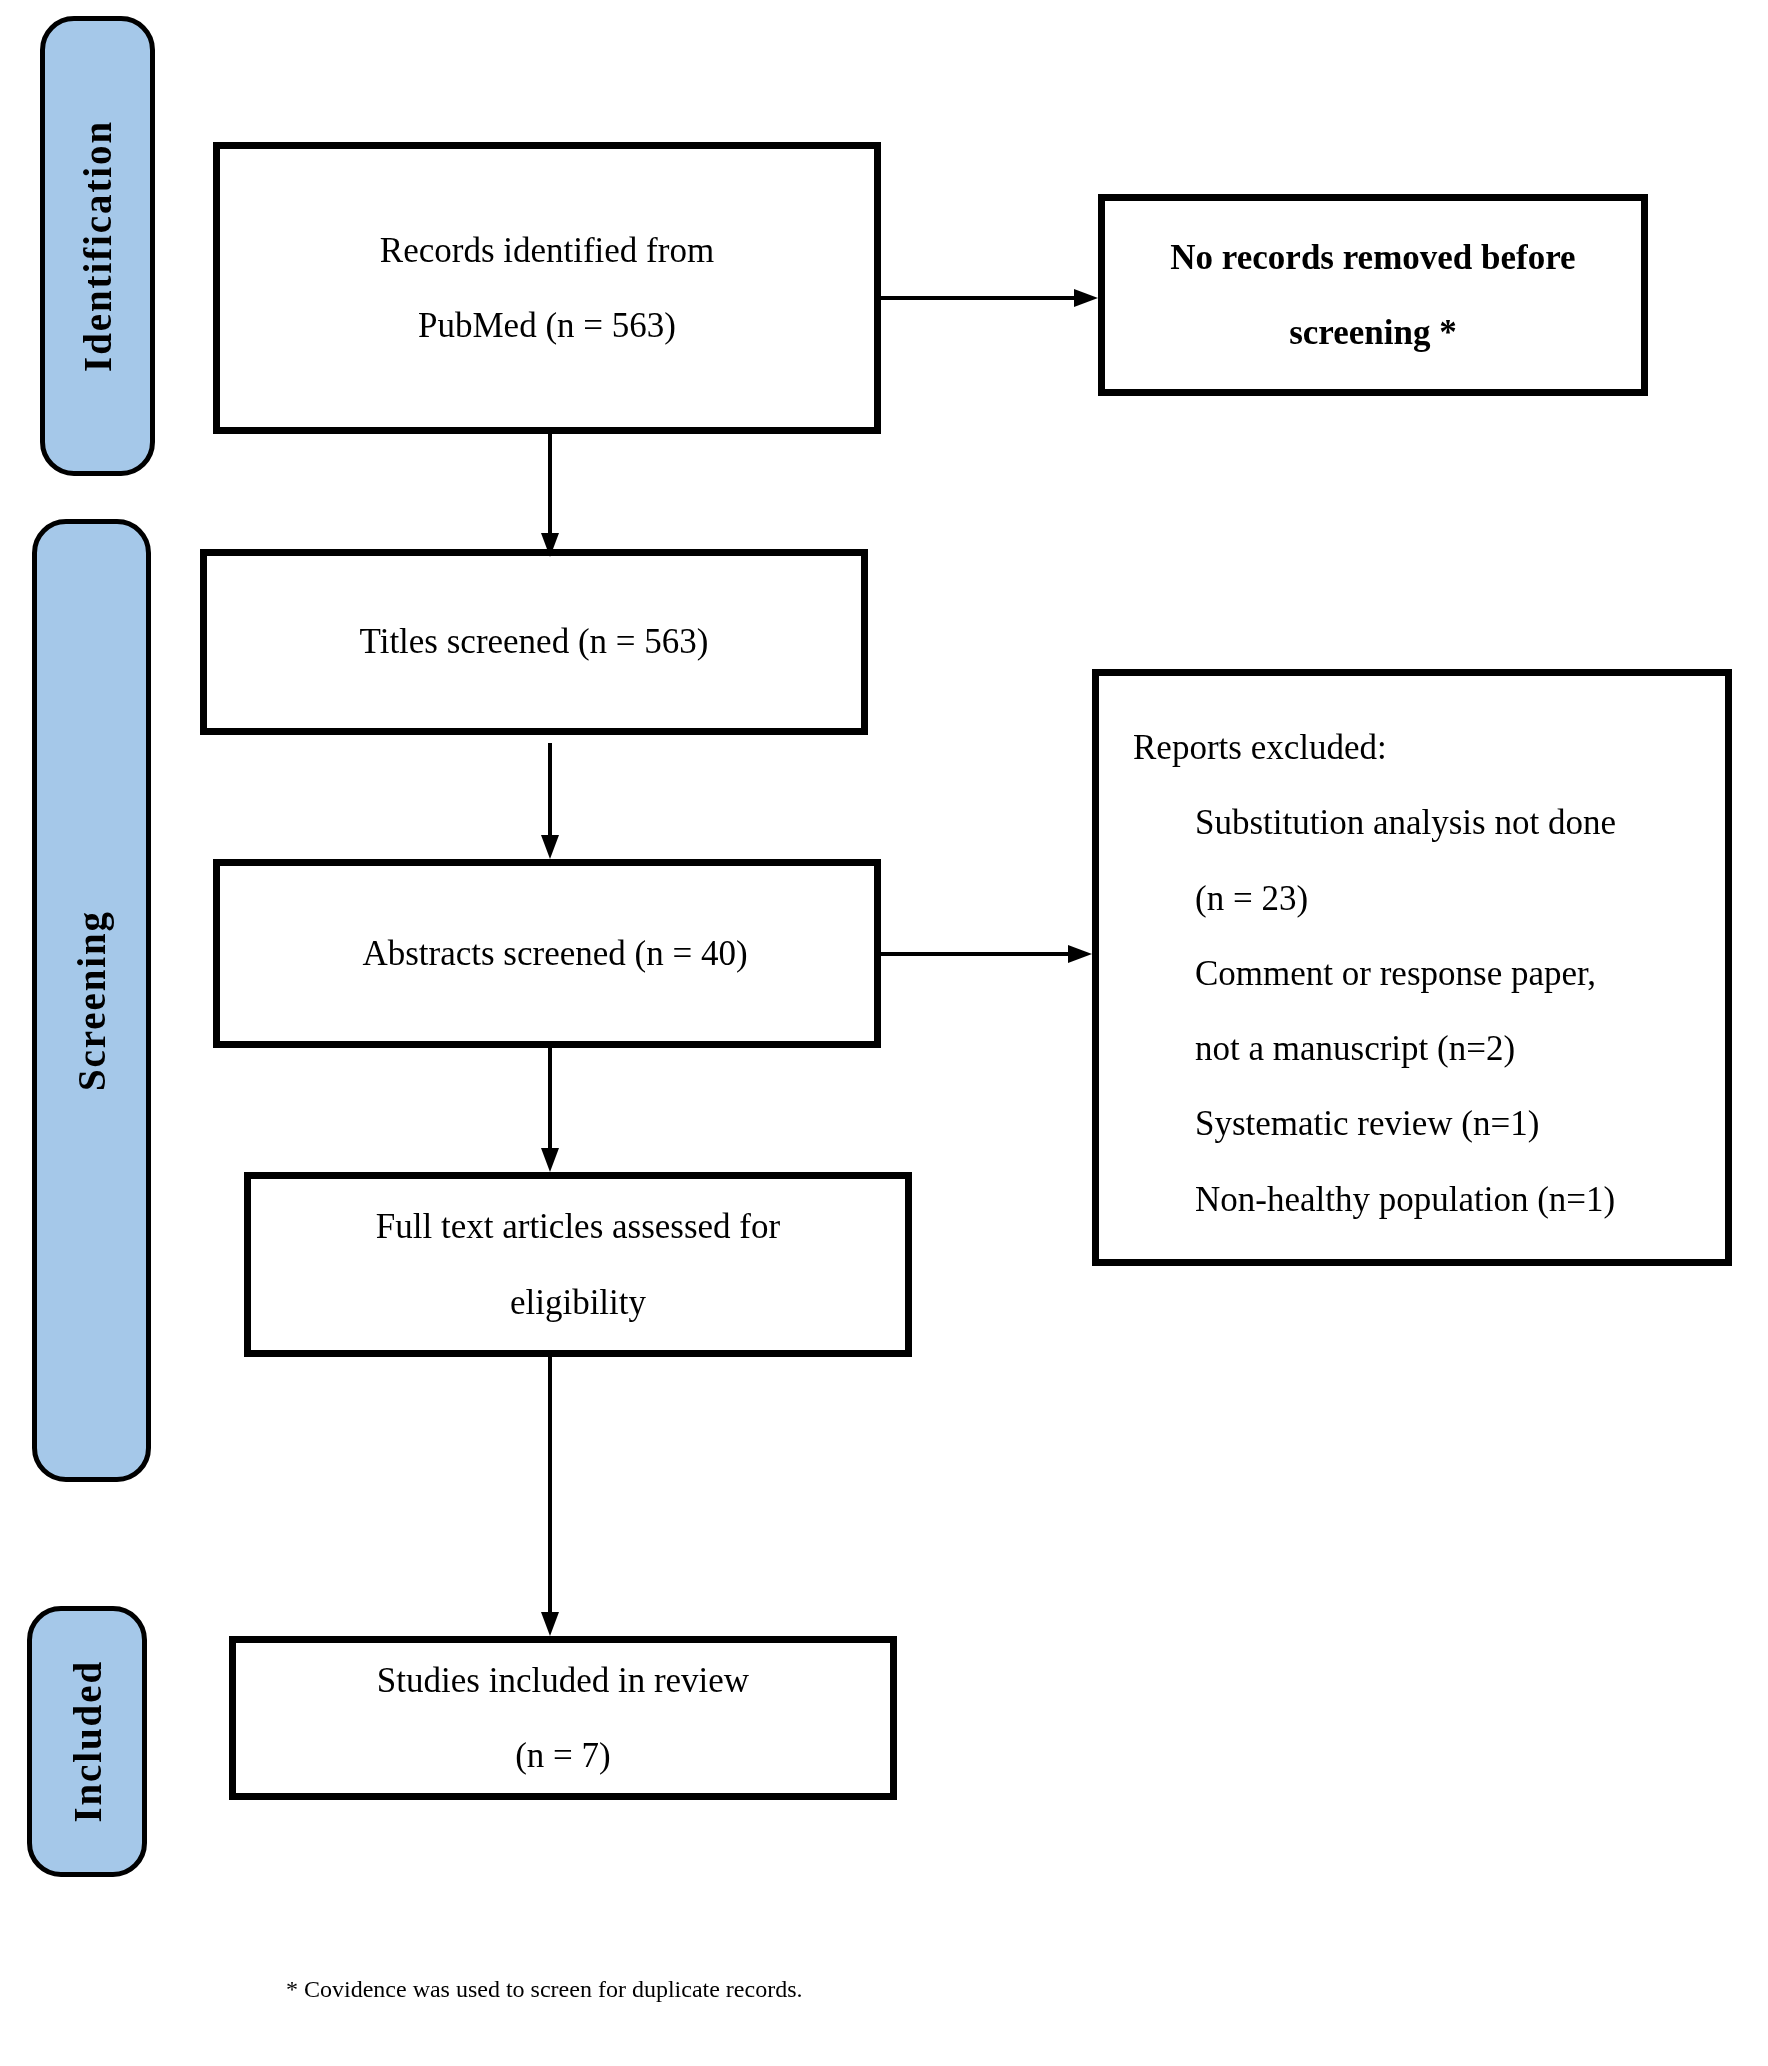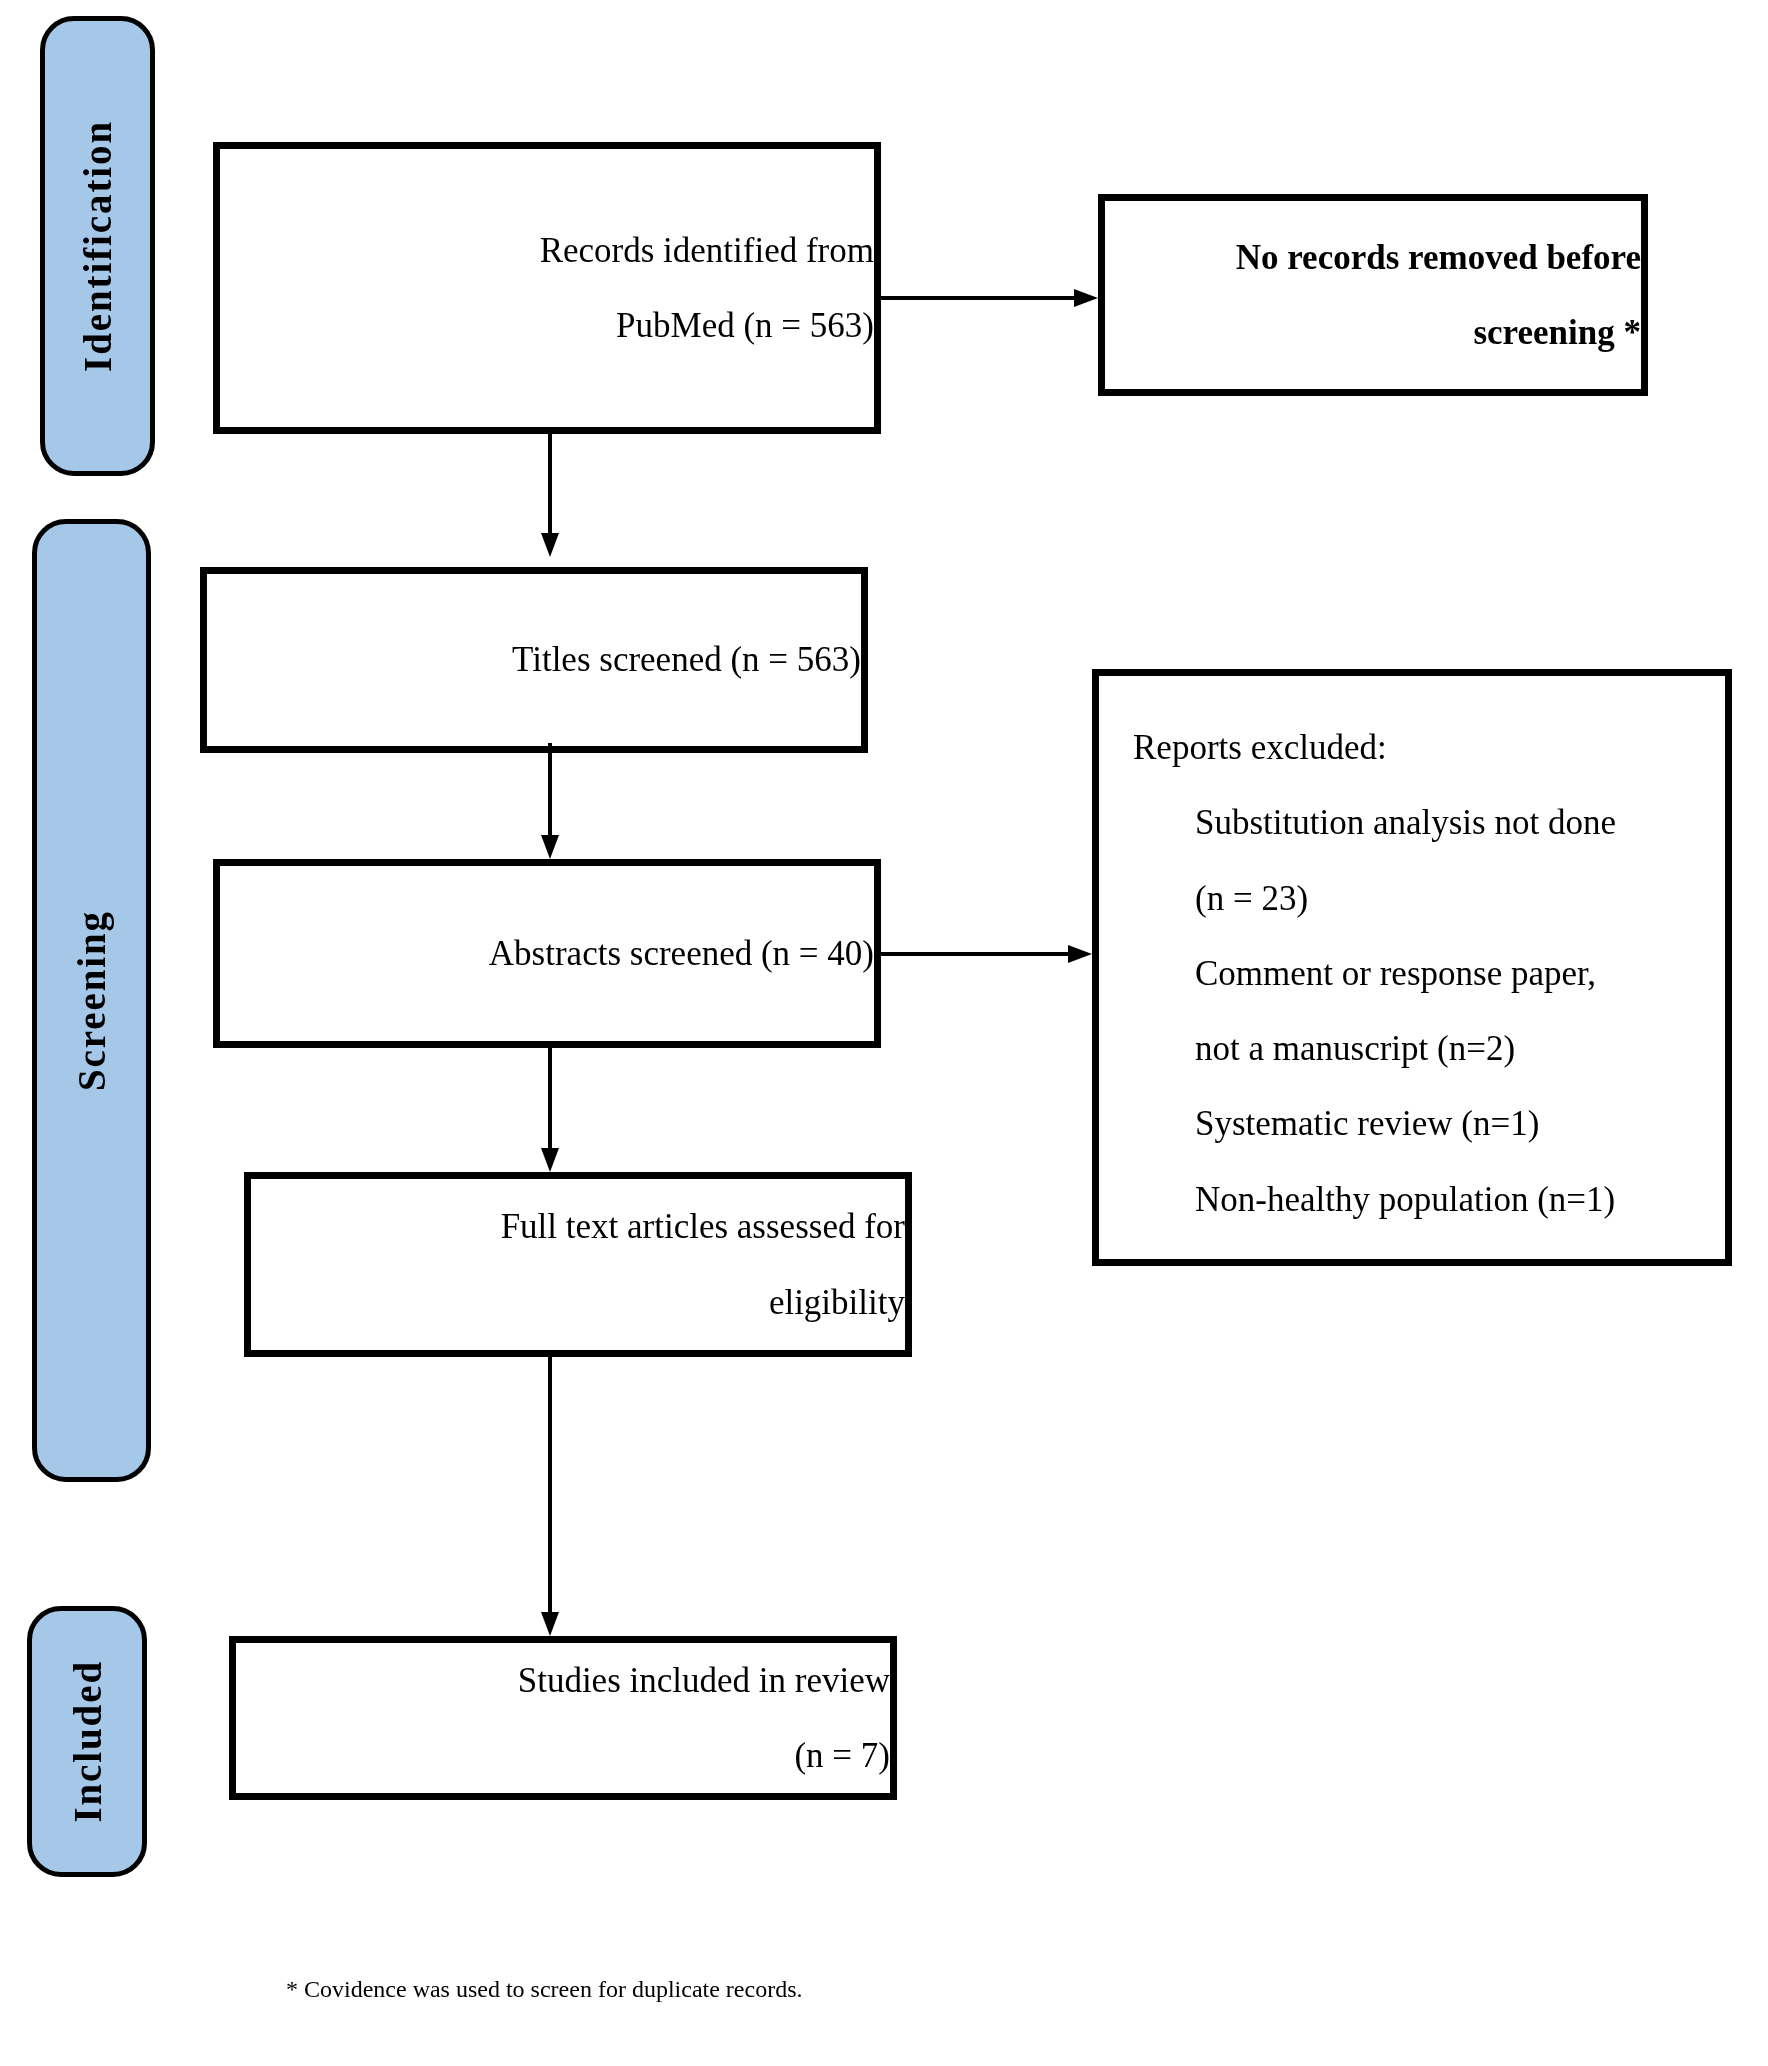--- a/index.html
+++ b/index.html
@@ -38,26 +38,26 @@
   
   .box {
     position: absolute;
     background: #ffffff;
     border: 7.1px solid #000000;
     font-size: 35px;
     line-height: 2.15;
     display: flex;
     flex-direction: column;
     justify-content: center;
-    align-items: flex-end;
+    align-items: center;
     text-align: center;
   }
   #box-records   { left: 213px;  top: 142px;  width: 668px; height: 292px; }
   #box-noremoved { left: 1098px; top: 194px;  width: 550px;  height: 202px; font-weight: bold; }
-  #box-titles    { left: 200px;  top: 567px;  width: 668px; height: 186px; }
+  #box-titles    { left: 200px;  top: 549px;  width: 668px; height: 186px; }
   #box-abstracts { left: 213px;  top: 859px; width: 668px; height: 189px; padding-left: 16px; }
   #box-excluded  {
     left: 1092px; top: 669px; width: 640px; height: 597px;
     justify-content: flex-start; align-items: flex-start; text-align: right;
     padding: 34px 19.4px 0 34px;
   }
   #box-fulltext  { left: 220px;  top: 1172px; width: 668px; height: 185px; margin-left: 24px; }
   #box-included  { left: 229px;  top: 1636px; width: 668px; height: 164px; }
   .ex-item { padding-left: 62px; }
 

